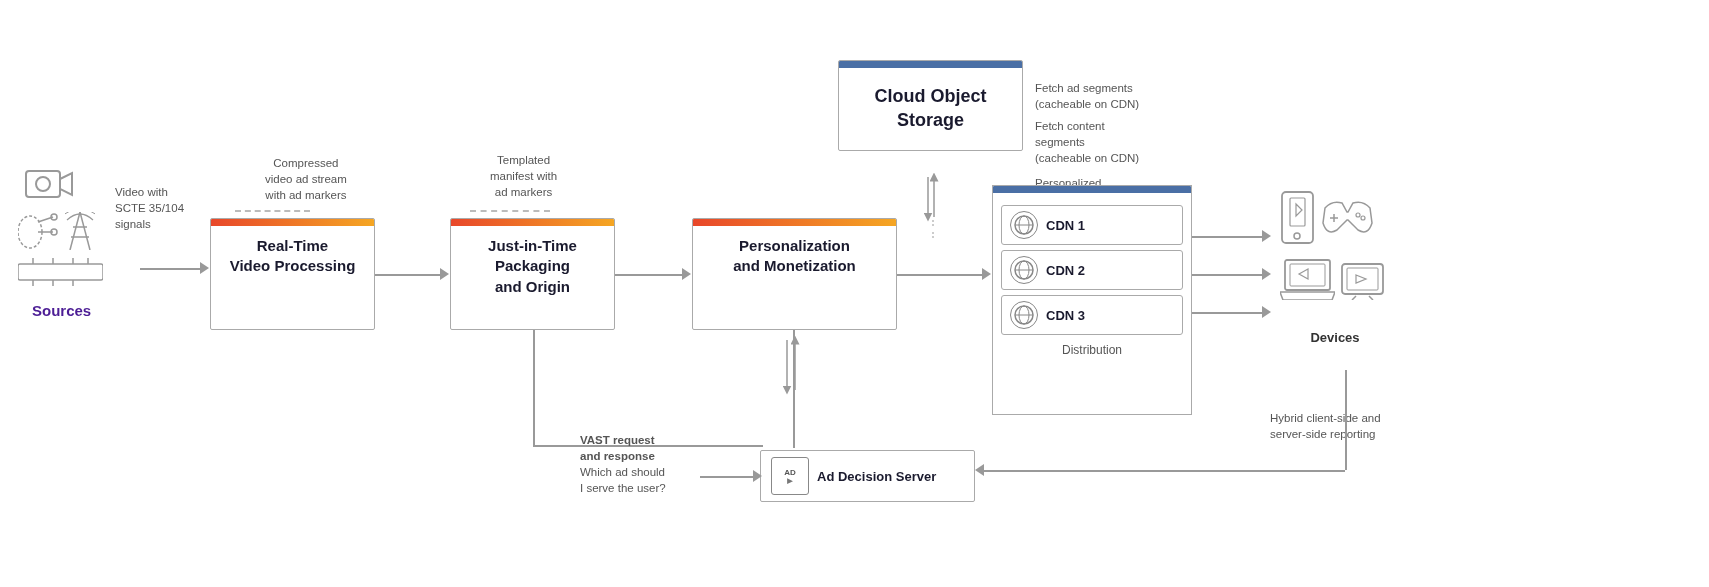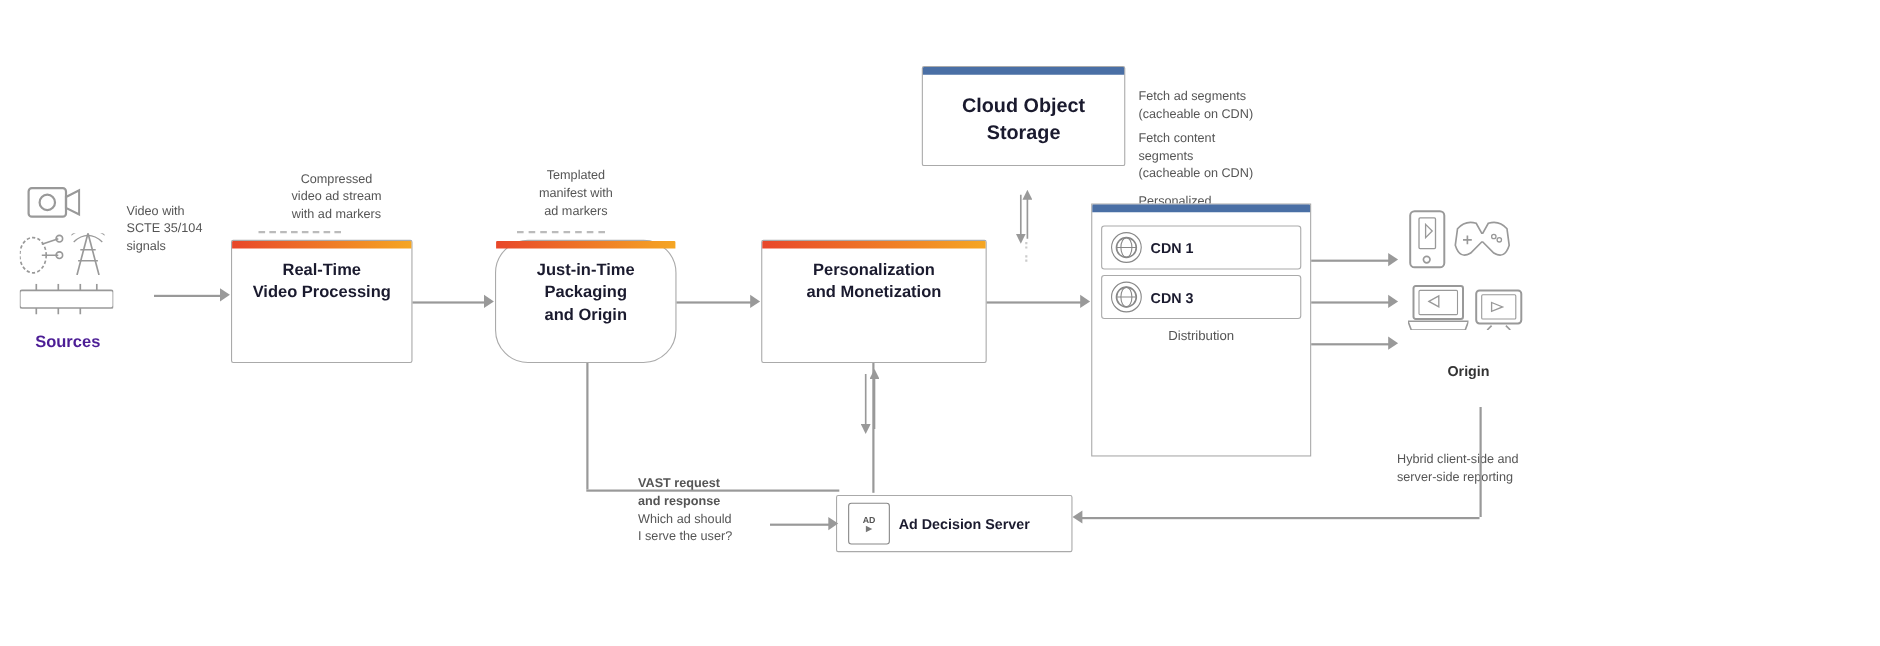--- a/index.html
+++ b/index.html
@@ -217,21 +217,21 @@
   <div class="dot-line" style="left:235px;top:210px;width:75px;"></div>
   <div class="annotation" style="left:265px;top:155px;text-align:center;">
     Compressed<br>video ad stream<br>with ad markers
   </div>
 
   
   <div class="arrow-line arrow-h" style="left:375px;top:274px;width:70px;"></div>
   <div class="arrowhead-right" style="left:440px;top:268px;"></div>
 
   
-  <div class="box" style="left:450px;top:218px;width:165px;height:112px;border-radius:30px;">
+  <div class="box" style="left:450px;top:218px;width:165px;height:112px;">
     <div class="box-header-orange"></div>
     <div class="box-label">Just-in-Time<br>Packaging<br>and Origin</div>
   </div>
 
   
   <div class="dot-line" style="left:470px;top:210px;width:80px;"></div>
   <div class="annotation" style="left:490px;top:152px;text-align:center;">
     Templated<br>manifest with<br>ad markers
   </div>
 
@@ -301,20 +301,30 @@
       <span class="cdn-label">CDN 1</span>
     </div>
     <div class="cdn-item">
       <div class="cdn-icon">
         <svg width="22" height="22" viewBox="0 0 22 22">
             <circle cx="11" cy="11" r="9" fill="none" stroke="#888" stroke-width="1.5"></circle>
             <ellipse cx="11" cy="11" rx="5" ry="9" fill="none" stroke="#888" stroke-width="1"></ellipse>
             <line x1="2" y1="11" x2="20" y2="11" stroke="#888" stroke-width="1"></line>
           </svg>
       </div>
+      <span class="cdn-label">CDN 2</span>
+    </div>
+    <div class="cdn-item">
+      <div class="cdn-icon">
+        <svg width="22" height="22" viewBox="0 0 22 22">
+            <circle cx="11" cy="11" r="9" fill="none" stroke="#888" stroke-width="1.5"></circle>
+            <ellipse cx="11" cy="11" rx="5" ry="9" fill="none" stroke="#888" stroke-width="1"></ellipse>
+            <line x1="2" y1="11" x2="20" y2="11" stroke="#888" stroke-width="1"></line>
+          </svg>
+      </div>
       <span class="cdn-label">CDN 3</span>
     </div>
 
     <div class="dist-title" style="margin-top:3px;">Distribution</div>
   </div>
 
   
   <div class="arrow-line arrow-h" style="left:1192px;top:236px;width:75px;"></div>
   <div class="arrowhead-right" style="left:1262px;top:230px;"></div>
   <div class="arrow-line arrow-h" style="left:1192px;top:274px;width:75px;"></div>
@@ -347,21 +357,21 @@
       <path d="M0,34 L55,34 L52,42 L3,42 Z" fill="none" stroke="#999" stroke-width="1.5"></path>
     </svg>
 
     <svg style="position:absolute;left:65px;top:72px;" width="45" height="38" viewBox="0 0 45 38">
       <rect x="2" y="2" width="41" height="30" rx="3" fill="none" stroke="#999" stroke-width="1.8"></rect>
       <rect x="7" y="6" width="31" height="22" rx="1" fill="none" stroke="#999" stroke-width="1"></rect>
       <polygon points="16,13 26,17 16,21" fill="none" stroke="#999" stroke-width="1.2"></polygon>
       <line x1="16" y1="34" x2="12" y2="38" stroke="#999" stroke-width="1.5"></line>
       <line x1="29" y1="34" x2="33" y2="38" stroke="#999" stroke-width="1.5"></line>
     </svg>
-    <div class="devices-label" style="position:absolute;left:0;top:135px;width:120px;font-weight:bold;font-size:13px;color:#333;">Origin</div>
+    <div class="devices-label" style="position:absolute;left:0;top:135px;width:120px;font-weight:bold;font-size:13px;color:#333;">Devices</div>
   </div>
 
   
   <div class="annotation" style="left:1270px;top:410px;width:140px;">
     Hybrid client-side and<br>server-side reporting
   </div>
   
   <div class="arrow-line arrow-v" style="left:1345px;top:370px;height:100px;"></div>
   <div class="arrow-line arrow-h" style="left:980px;top:470px;width:365px;"></div>
   <div class="arrowhead-left" style="left:975px;top:464px;"></div>

